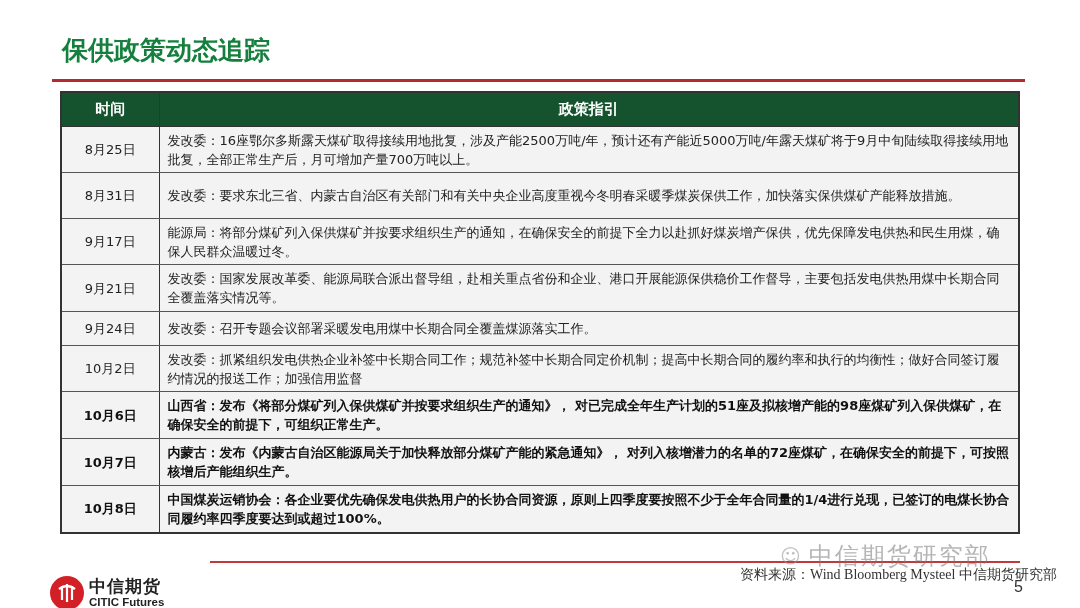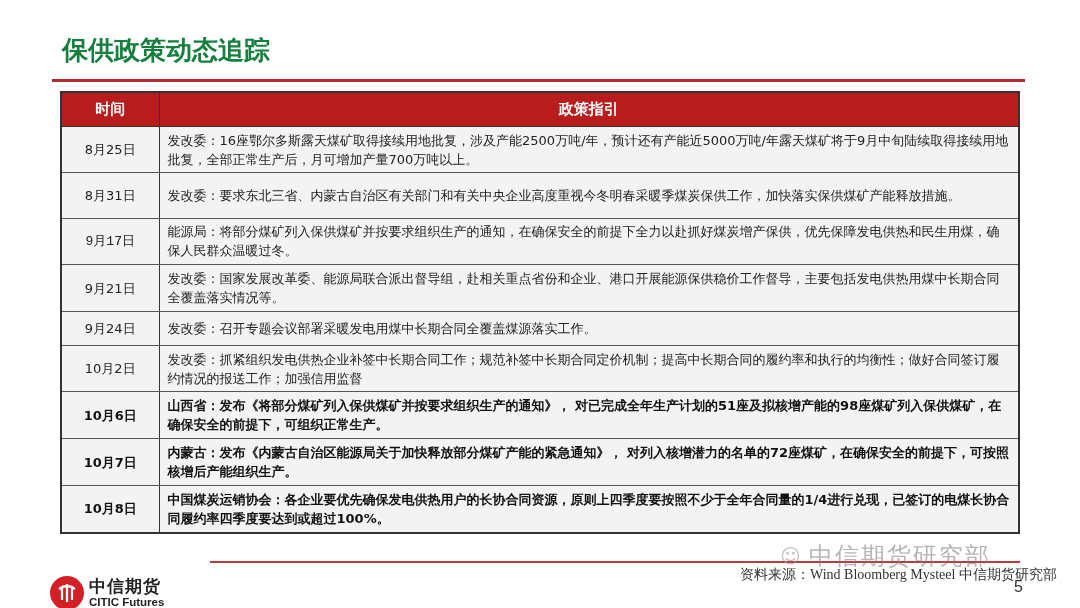--- a/index.html
+++ b/index.html
@@ -17,21 +17,21 @@
       position: absolute; left: 52px; top: 79px; width: 973px; height: 3px;
       background: #b52a2e;
     }
     table.policy {
       position: absolute; left: 60px; top: 91px; width: 960px;
       border-collapse: collapse; table-layout: fixed;
       border: 2px solid #333;
     }
     table.policy col.c-date { width: 98px; }
     table.policy th {
-      background: #b91c1c; color: #fff; font-size: 15px; font-weight: bold;
+      background: #14532d; color: #fff; font-size: 15px; font-weight: bold;
       height: 33px; padding: 0; text-align: center;
       border-right: 1px solid #333; border-bottom: 1px solid #333;
     }
     table.policy th.c-policy { border-right: none; }
     table.policy td {
       background: #f3f3f3; font-size: 13px; line-height: 19px;
       border-top: 1px solid #555; border-bottom: 1px solid #555;
       padding: 3px 6px 3px 8px; vertical-align: middle; color: #222;
     }
     table.policy td.date {
@@ -86,21 +86,21 @@
   </thead>
   <tbody>
     <tr style="height:46px;">
       <td class="date">8月25日</td>
       <td>发改委：16座鄂尔多斯露天煤矿取得接续用地批复，涉及产能2500万吨/年，预计还有产能近5000万吨/年露天煤矿将于9月中旬陆续取得接续用地批复，全部正常生产后，月可增加产量700万吨以上。</td>
     </tr>
     <tr style="height:46px;">
       <td class="date">8月31日</td>
       <td>发改委：要求东北三省、内蒙古自治区有关部门和有关中央企业高度重视今冬明春采暖季煤炭保供工作，加快落实保供煤矿产能释放措施。</td>
     </tr>
-    <tr style="height:46px;font-family:Liberation Mono, monospace;">
+    <tr style="height:46px;">
       <td class="date">9月17日</td>
       <td>能源局：将部分煤矿列入保供煤矿并按要求组织生产的通知，在确保安全的前提下全力以赴抓好煤炭增产保供，优先保障发电供热和民生用煤，确保人民群众温暖过冬。</td>
     </tr>
     <tr style="height:47px;">
       <td class="date">9月21日</td>
       <td>发改委：国家发展改革委、能源局联合派出督导组，赴相关重点省份和企业、港口开展能源保供稳价工作督导，主要包括发电供热用煤中长期合同全覆盖落实情况等。</td>
     </tr>
     <tr style="height:34px;">
       <td class="date">9月24日</td>
       <td>发改委：召开专题会议部署采暖发电用煤中长期合同全覆盖煤源落实工作。</td>

